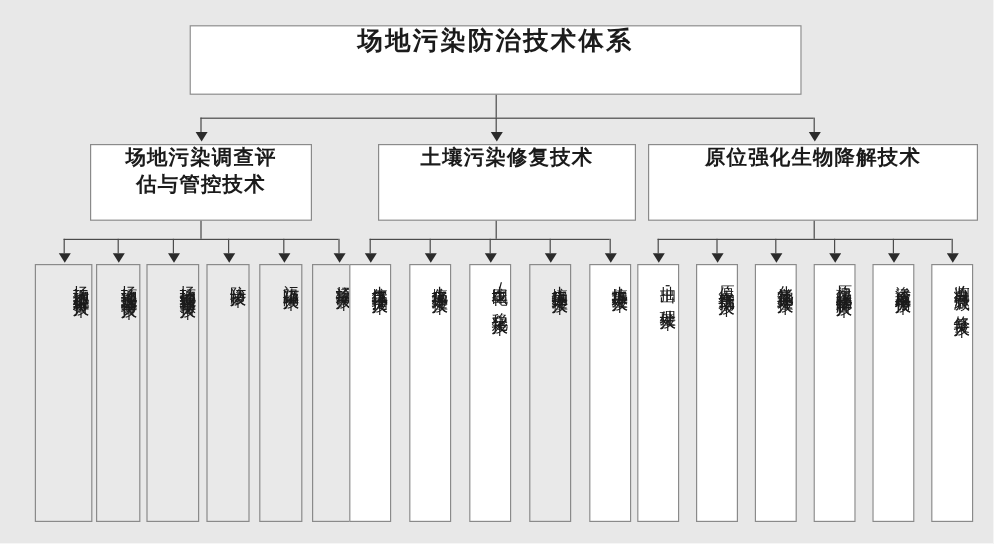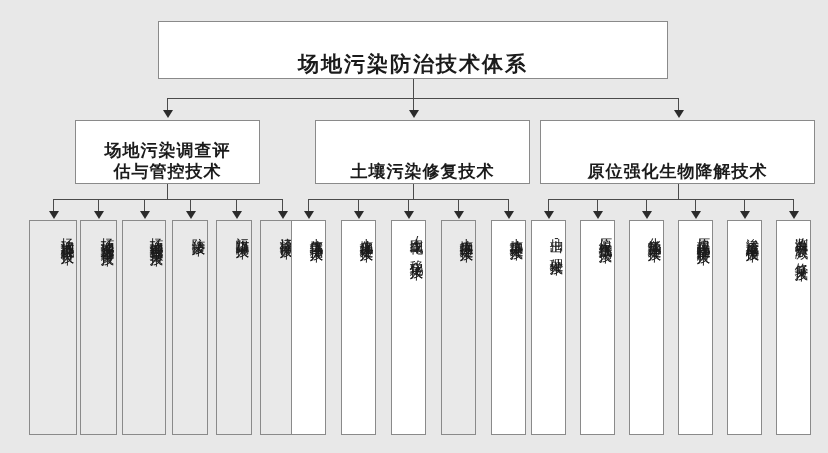--- a/index.html
+++ b/index.html
@@ -21,21 +21,21 @@
   }
 
   
   .box {
     position: absolute;
     box-sizing: border-box;
     border: 1px solid #8a8a8a;
     background: #ffffff;
     color: #1b1b1b;
     display: flex;
-    align-items: flex-end;
+    align-items: flex-start;
     justify-content: center;
     text-align: center;
     line-height: 1.28;
   }
   .box.gray  { background: #e9e9e9; }
   .box.white { background: #ffffff; }
 
   
   #root-box {
     left: 158px;

